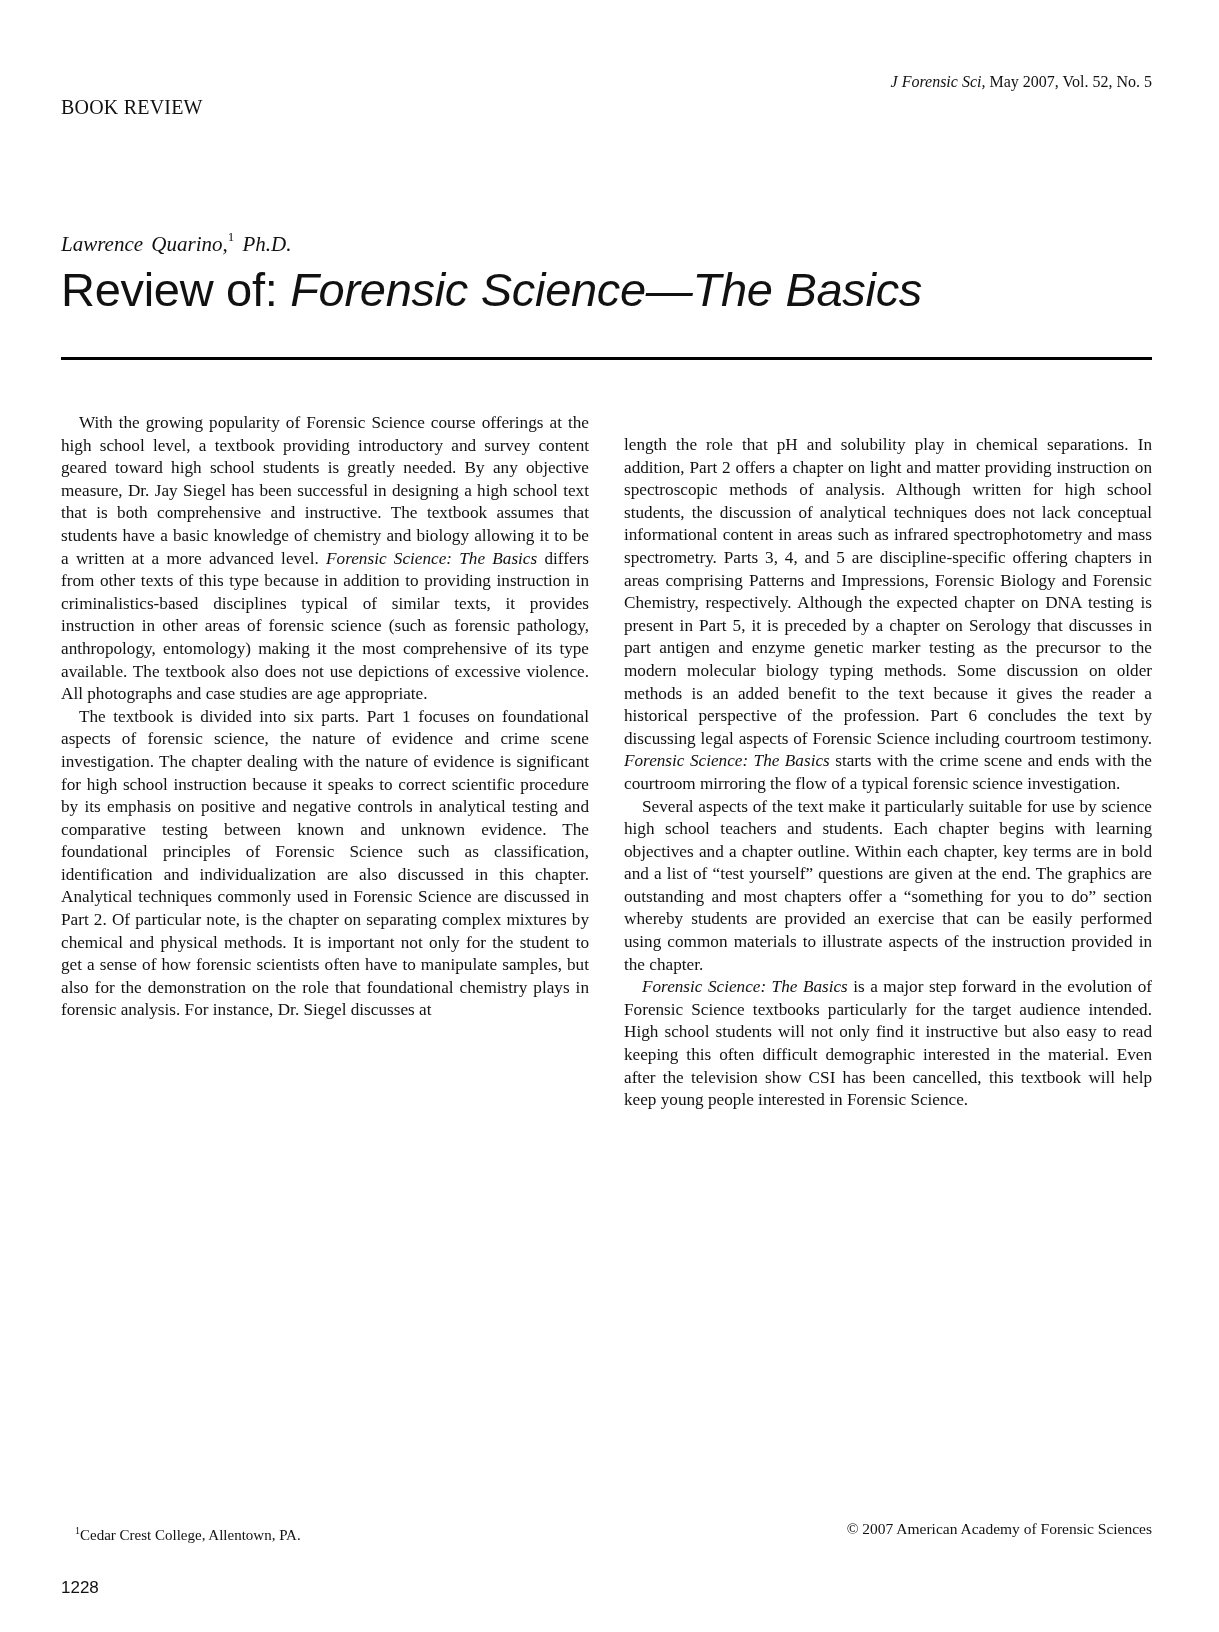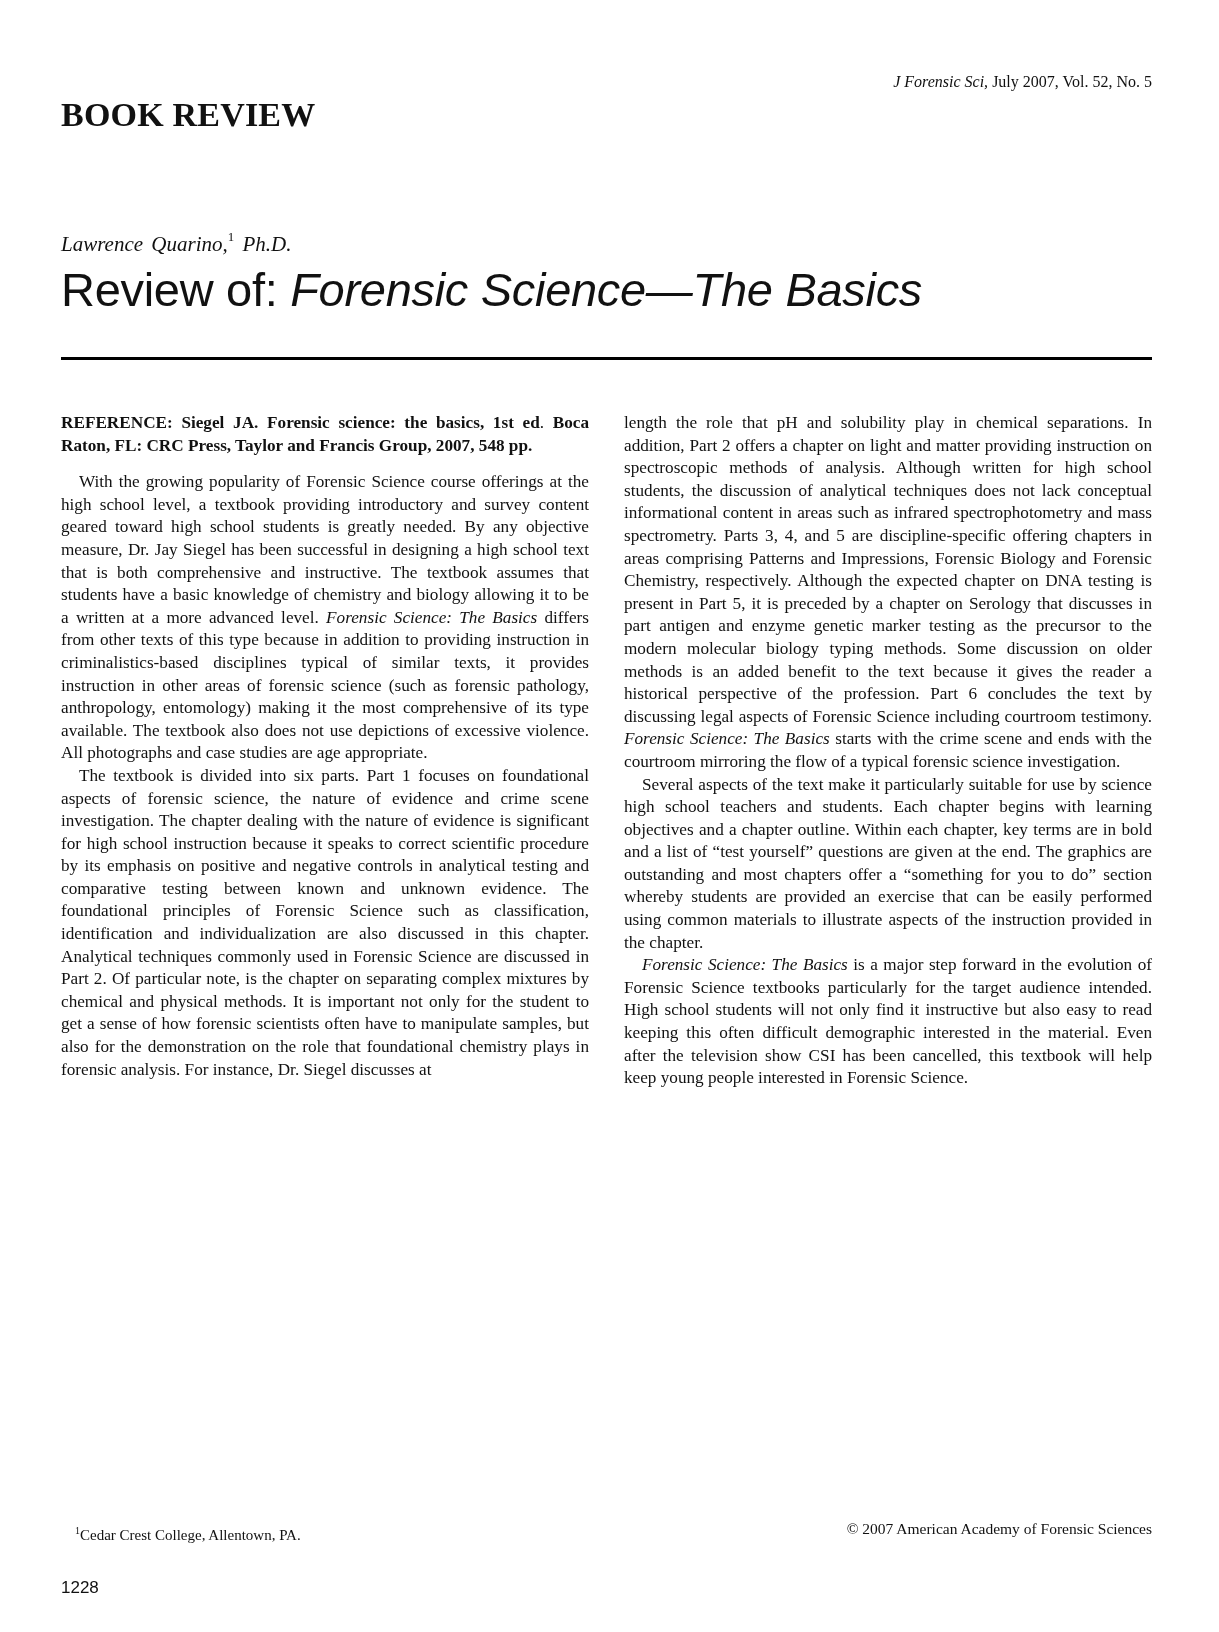--- a/index.html
+++ b/index.html
@@ -1,59 +1,58 @@
 <!DOCTYPE html>
 <html><head>
 <meta charset="utf-8">
 <style>
   html, body { margin:0; padding:0; background:#ffffff; }
   body { width:1219px; height:1632px; position:relative; overflow:hidden; color:#111; font-family:"Liberation Serif", serif; }
   .abs { position:absolute; }
   #journal-info { left:700px; top:72px; width:452px; text-align:right; font-size:16px; line-height:19px; }
   #journal-info i { font-style:italic;margin-top:12px; }
-  #section-label { left:61px; top:96px; font-size:34px; font-weight:bold; letter-spacing:0.2px; }
+  #section-label { left:61px; top:96px; font-size:20px; font-weight:normal; letter-spacing:0.2px; }
   #author { left:61px; top:188px; font-size:21px; font-style:italic; word-spacing:3px;margin-top:44px; }
   #author sup { font-size:13px; font-style:normal; vertical-align:top; position:relative; top:-3px; }
   #title { left:61px; top:262px; font-family:"Liberation Sans", sans-serif; font-size:47px; letter-spacing:-0.3px; }
   #title .it { font-style:italic; }
   #rule { left:61px; top:357px; width:1091px; height:3px; background:#000; }
   .col { top:412px; width:528px; font-size:17.2px; line-height:22.6px; text-align:justify; hyphens:none; }
   #col-left { left:61px; }
-  #col-right { left:624px; }
+  #col-right { left:624px;margin-top:22px; }
   .ref { font-weight:bold; margin:0 0 14px 0; }
   .ref .nb { font-weight:normal; }
   p.body { margin:0; text-indent:18px; }
   p.body.noindent { text-indent:0; }
   p.body i { font-style:italic; }
   #footnote { left:75px; top:1527px; font-size:15px; }
   #footnote sup { font-size:10px; position:relative; top:-2px; vertical-align:top; }
   #page-number { left:61px; top:1578px; font-family:"Liberation Sans", sans-serif; font-size:17px; }
   #copyright { right:67px; top:1520px; font-size:15.5px; }
 </style>
 </head>
 <body>
 
 <div class="abs" id="journal-info">
-  <div><i>J Forensic Sci,</i><span> July 2007, Vol. 52, No. 5</span></div>
+  <div><i>J Forensic Sci,</i><span> May 2007, Vol. 52, No. 5</span></div>
 </div>
 
 <div class="abs" id="section-label">BOOK REVIEW</div>
 
 <div class="abs" id="author">
   <span>Lawrence Quarino,</span><sup>1</sup><span> Ph.D.</span>
 </div>
 
 <div class="abs" id="title">
   <span>Review of: </span><span class="it">Forensic Science—The Basics</span>
 </div>
 
 <div class="abs" id="rule"></div>
 
 <div class="abs col" id="col-left">
-  <div class="ref"><span>REFERENCE: Siegel JA. Forensic science: the basics, 1st ed</span><span class="nb">.</span><span> Boca Raton, FL: CRC Press, Taylor and Francis Group, 2007, 548 pp.</span></div>
   <p class="body"><span>With the growing popularity of Forensic Science course offerings at the high school level, a textbook providing introductory and survey content geared toward high school students is greatly needed. By any objective measure, Dr. Jay Siegel has been successful in designing a high school text that is both comprehensive and instructive. The textbook assumes that students have a basic knowledge of chemistry and biology allowing it to be a written at a more advanced level. </span><i>Forensic Science: The Basics</i><span> differs from other texts of this type because in addition to providing instruction in criminalistics-based disciplines typical of similar texts, it provides instruction in other areas of forensic science (such as forensic pathology, anthropology, entomology) making it the most comprehensive of its type available. The textbook also does not use depictions of excessive violence. All photographs and case studies are age appropriate.</span></p>
   <p class="body">The textbook is divided into six parts. Part 1 focuses on foundational aspects of forensic science, the nature of evidence and crime scene investigation. The chapter dealing with the nature of evidence is significant for high school instruction because it speaks to correct scientific procedure by its emphasis on positive and negative controls in analytical testing and comparative testing between known and unknown evidence. The foundational principles of Forensic Science such as classification, identification and individualization are also discussed in this chapter. Analytical techniques commonly used in Forensic Science are discussed in Part 2. Of particular note, is the chapter on separating complex mixtures by chemical and physical methods. It is important not only for the student to get a sense of how forensic scientists often have to manipulate samples, but also for the demonstration on the role that foundational chemistry plays in forensic analysis. For instance, Dr. Siegel discusses at</p>
 </div>
 
 <div class="abs col" id="col-right">
   <p class="body noindent"><span>length the role that pH and solubility play in chemical separations. In addition, Part 2 offers a chapter on light and matter providing instruction on spectroscopic methods of analysis. Although written for high school students, the discussion of analytical techniques does not lack conceptual informational content in areas such as infrared spectrophotometry and mass spectrometry. Parts 3, 4, and 5 are discipline-specific offering chapters in areas comprising Patterns and Impressions, Forensic Biology and Forensic Chemistry, respectively. Although the expected chapter on DNA testing is present in Part 5, it is preceded by a chapter on Serology that discusses in part antigen and enzyme genetic marker testing as the precursor to the modern molecular biology typing methods. Some discussion on older methods is an added benefit to the text because it gives the reader a historical perspective of the profession. Part 6 concludes the text by discussing legal aspects of Forensic Science including courtroom testimony. </span><i>Forensic Science: The Basics</i><span> starts with the crime scene and ends with the courtroom mirroring the flow of a typical forensic science investigation.</span></p>
   <p class="body">Several aspects of the text make it particularly suitable for use by science high school teachers and students. Each chapter begins with learning objectives and a chapter outline. Within each chapter, key terms are in bold and a list of “test yourself” questions are given at the end. The graphics are outstanding and most chapters offer a “something for you to do” section whereby students are provided an exercise that can be easily performed using common materials to illustrate aspects of the instruction provided in the chapter.</p>
   <p class="body"><i>Forensic Science: The Basics</i><span> is a major step forward in the evolution of Forensic Science textbooks particularly for the target audience intended. High school students will not only find it instructive but also easy to read keeping this often difficult demographic interested in the material. Even after the television show CSI has been cancelled, this textbook will help keep young people interested in Forensic Science.</span></p>
 </div>
 

